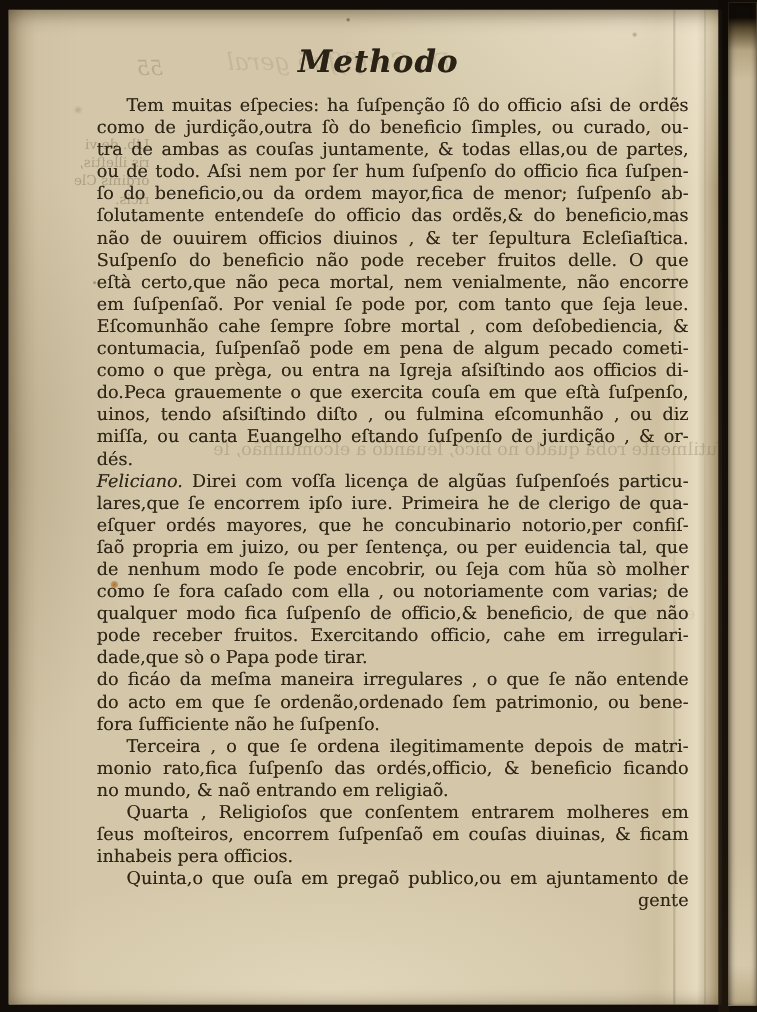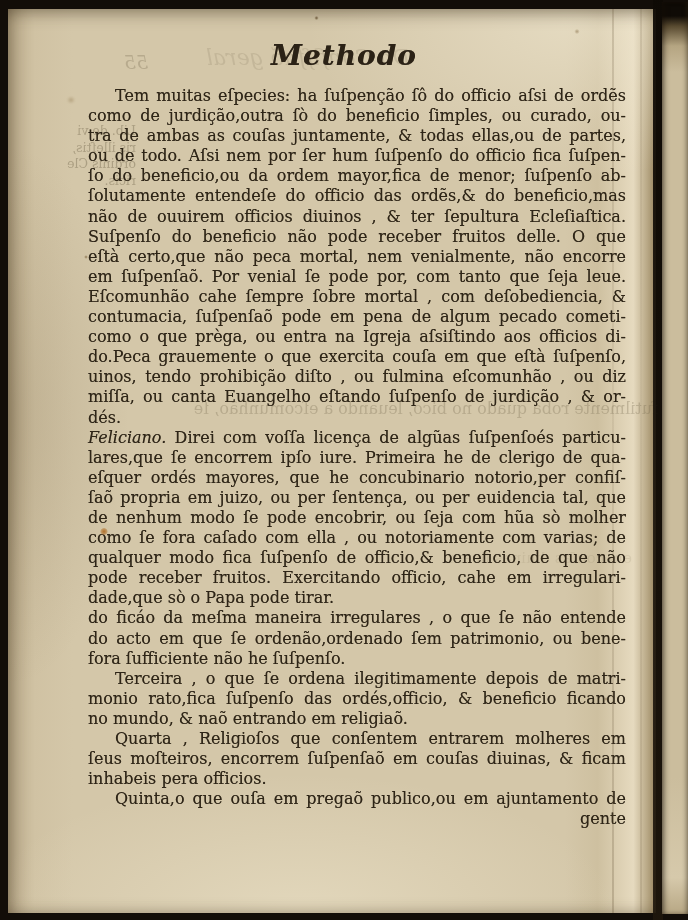--- a/index.html
+++ b/index.html
@@ -98,21 +98,21 @@
         <div class="line">ſo do beneficio,ou da ordem mayor,fica de menor; ſuſpenſo ab-</div>
         <div class="line">ſolutamente entendeſe do officio das ordẽs,&amp; do beneficio,mas</div>
         <div class="line">não de ouuirem officios diuinos , &amp; ter ſepultura Ecleſiaſtica.</div>
         <div class="line">Suſpenſo do beneficio não pode receber fruitos delle. O que</div>
         <div class="line">eſtà certo,que não peca mortal, nem venialmente, não encorre</div>
         <div class="line">em ſuſpenſaõ. Por venial ſe pode por, com tanto que ſeja leue.</div>
         <div class="line">Eſcomunhão cahe ſempre ſobre mortal , com deſobediencia, &amp;</div>
         <div class="line">contumacia, ſuſpenſaõ pode em pena de algum pecado cometi-</div>
         <div class="line">como o que prèga, ou entra na Igreja aſsiſtindo aos officios di-</div>
         <div class="line">do.Peca grauemente o que exercita couſa em que eſtà ſuſpenſo,</div>
-        <div class="line">uinos, tendo prohibição diſto , ou fulmina eſcomunhão , ou diz</div>
+        <div class="line">uinos, tendo aſsiſtindo diſto , ou fulmina eſcomunhão , ou diz</div>
         <div class="line">miſſa, ou canta Euangelho eſtando ſuſpenſo de jurdição , &amp; or-</div>
         <div class="line left">dés.</div>
         <div class="line"><i>Feliciano.</i> Direi com voſſa licença de algũas ſuſpenſoés particu-</div>
         <div class="line">lares,que ſe encorrem ipſo iure. Primeira he de clerigo de qua-</div>
         <div class="line">eſquer ordés mayores, que he concubinario notorio,per confiſ-</div>
         <div class="line">ſaõ propria em juizo, ou per ſentença, ou per euidencia tal, que</div>
         <div class="line">de nenhum modo ſe pode encobrir, ou ſeja com hũa sò molher</div>
         <div class="line">como ſe fora caſado com ella , ou notoriamente com varias; de</div>
         <div class="line">qualquer modo fica ſuſpenſo de officio,&amp; beneficio, de que não</div>
         <div class="line">pode receber fruitos. Exercitando officio, cahe em irregulari-</div>

